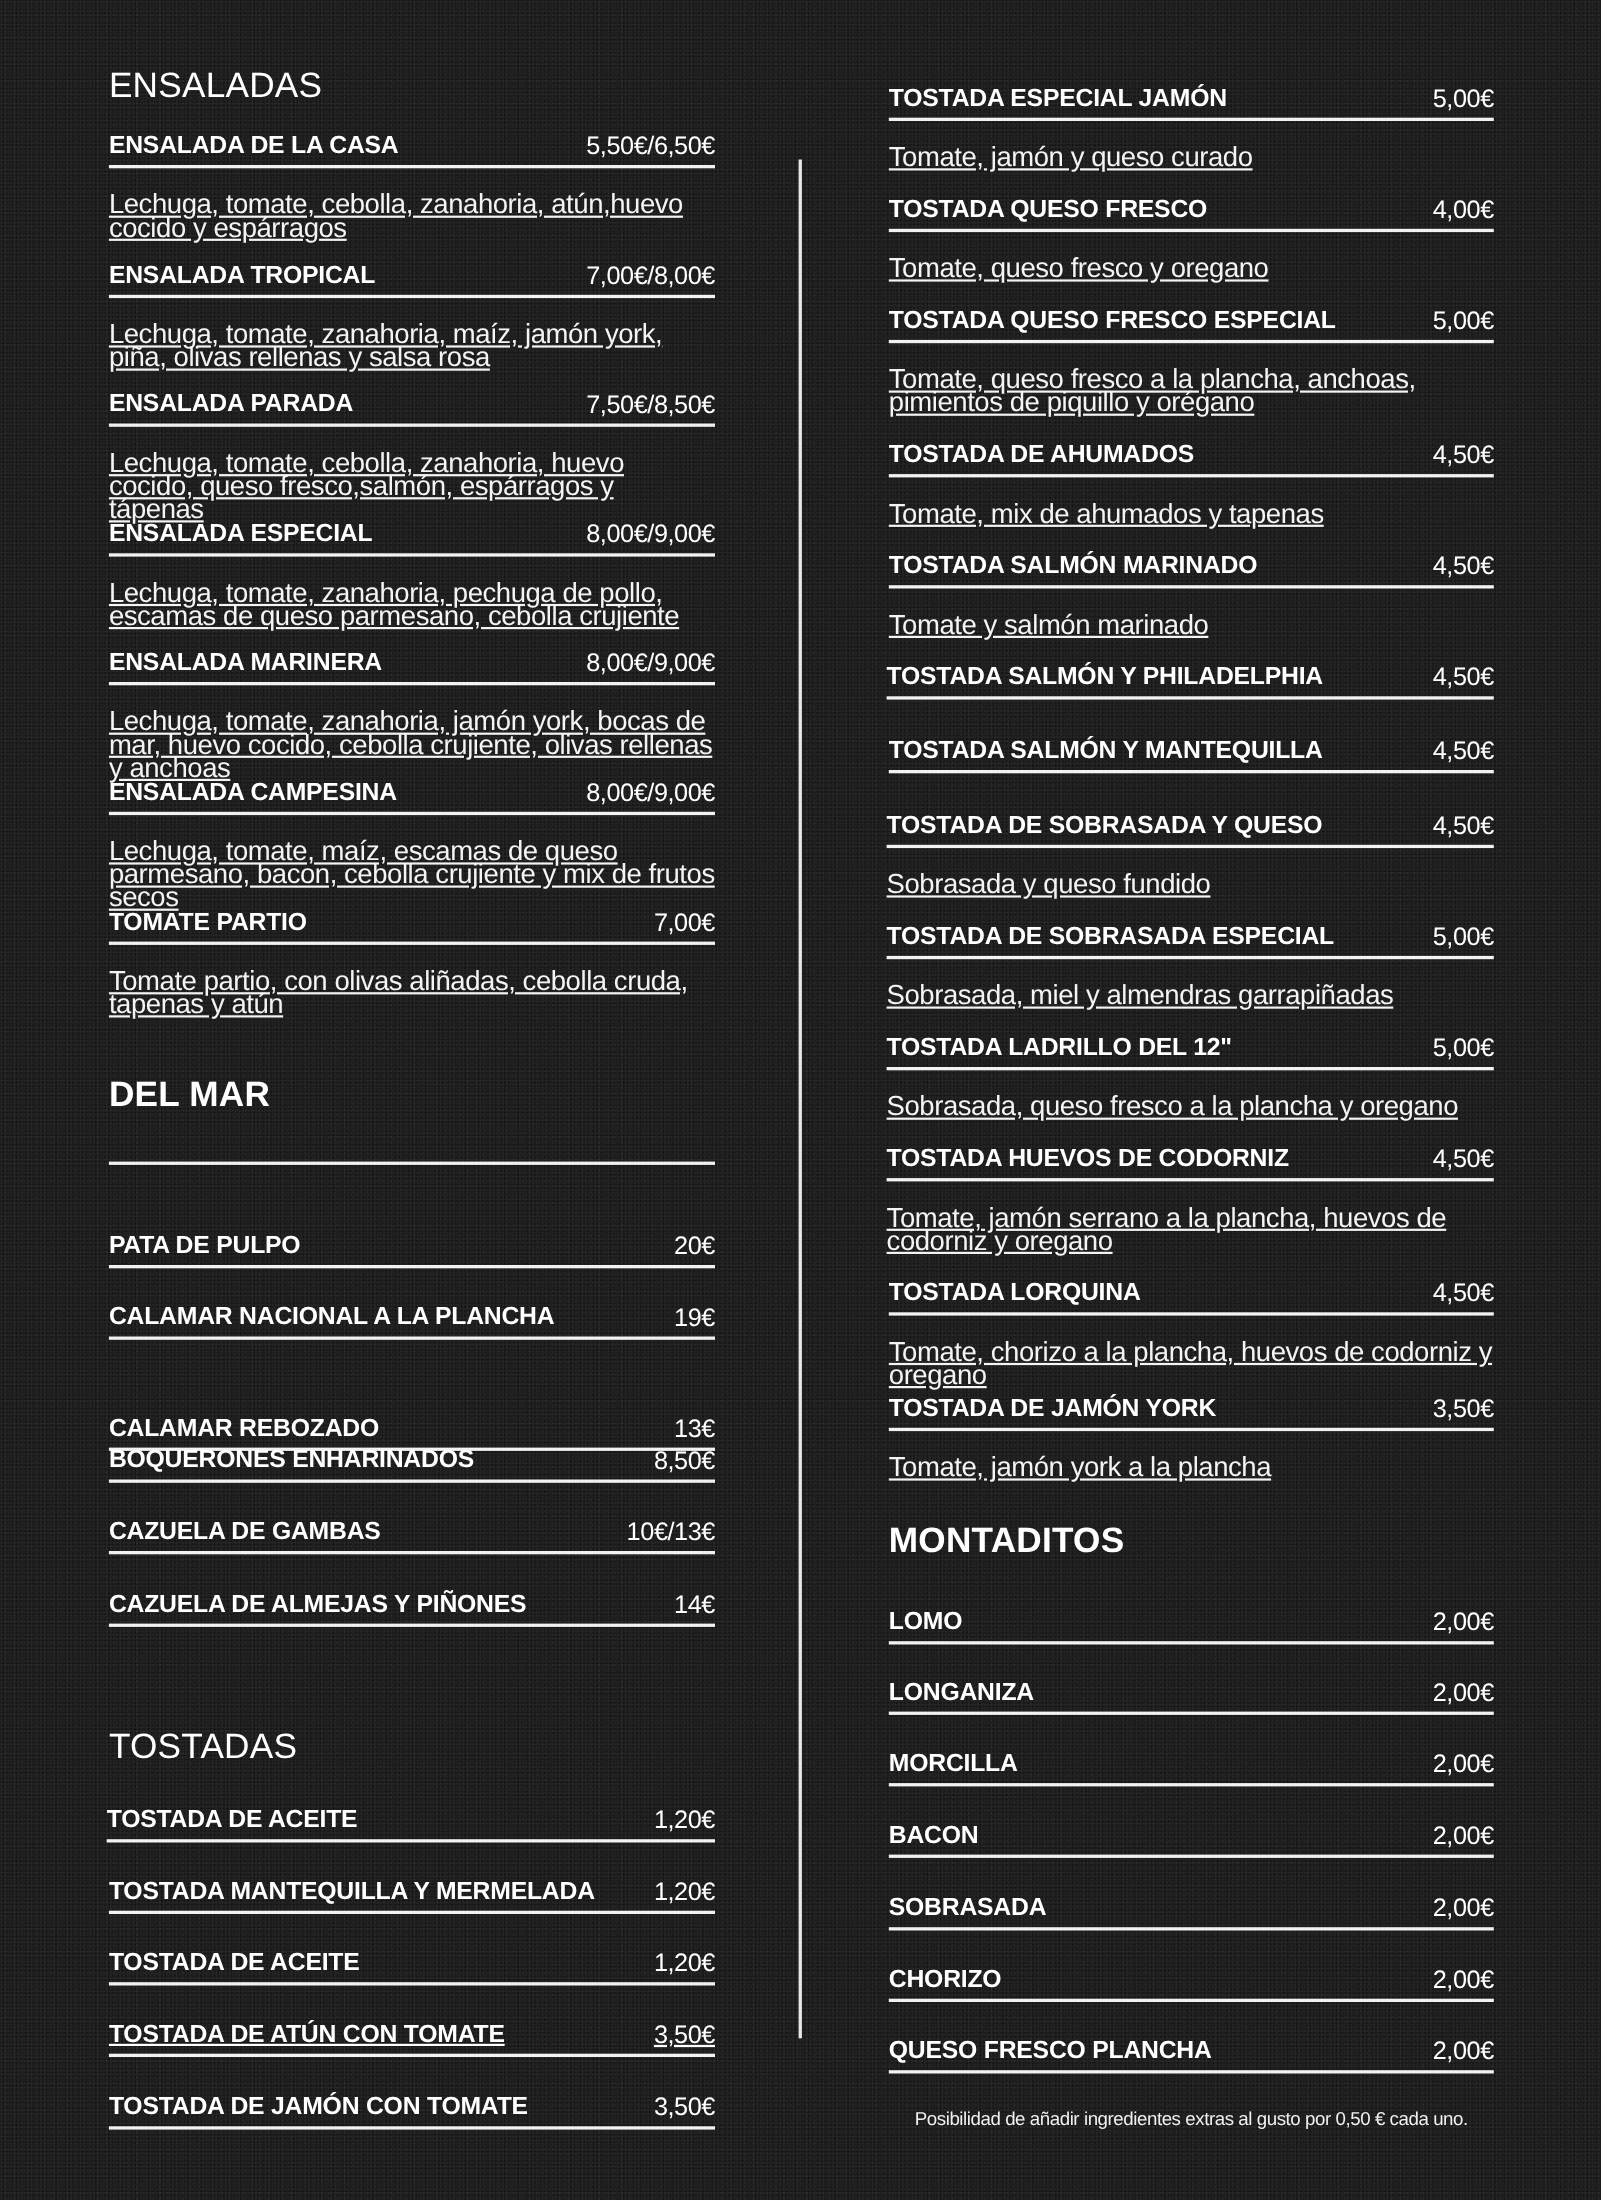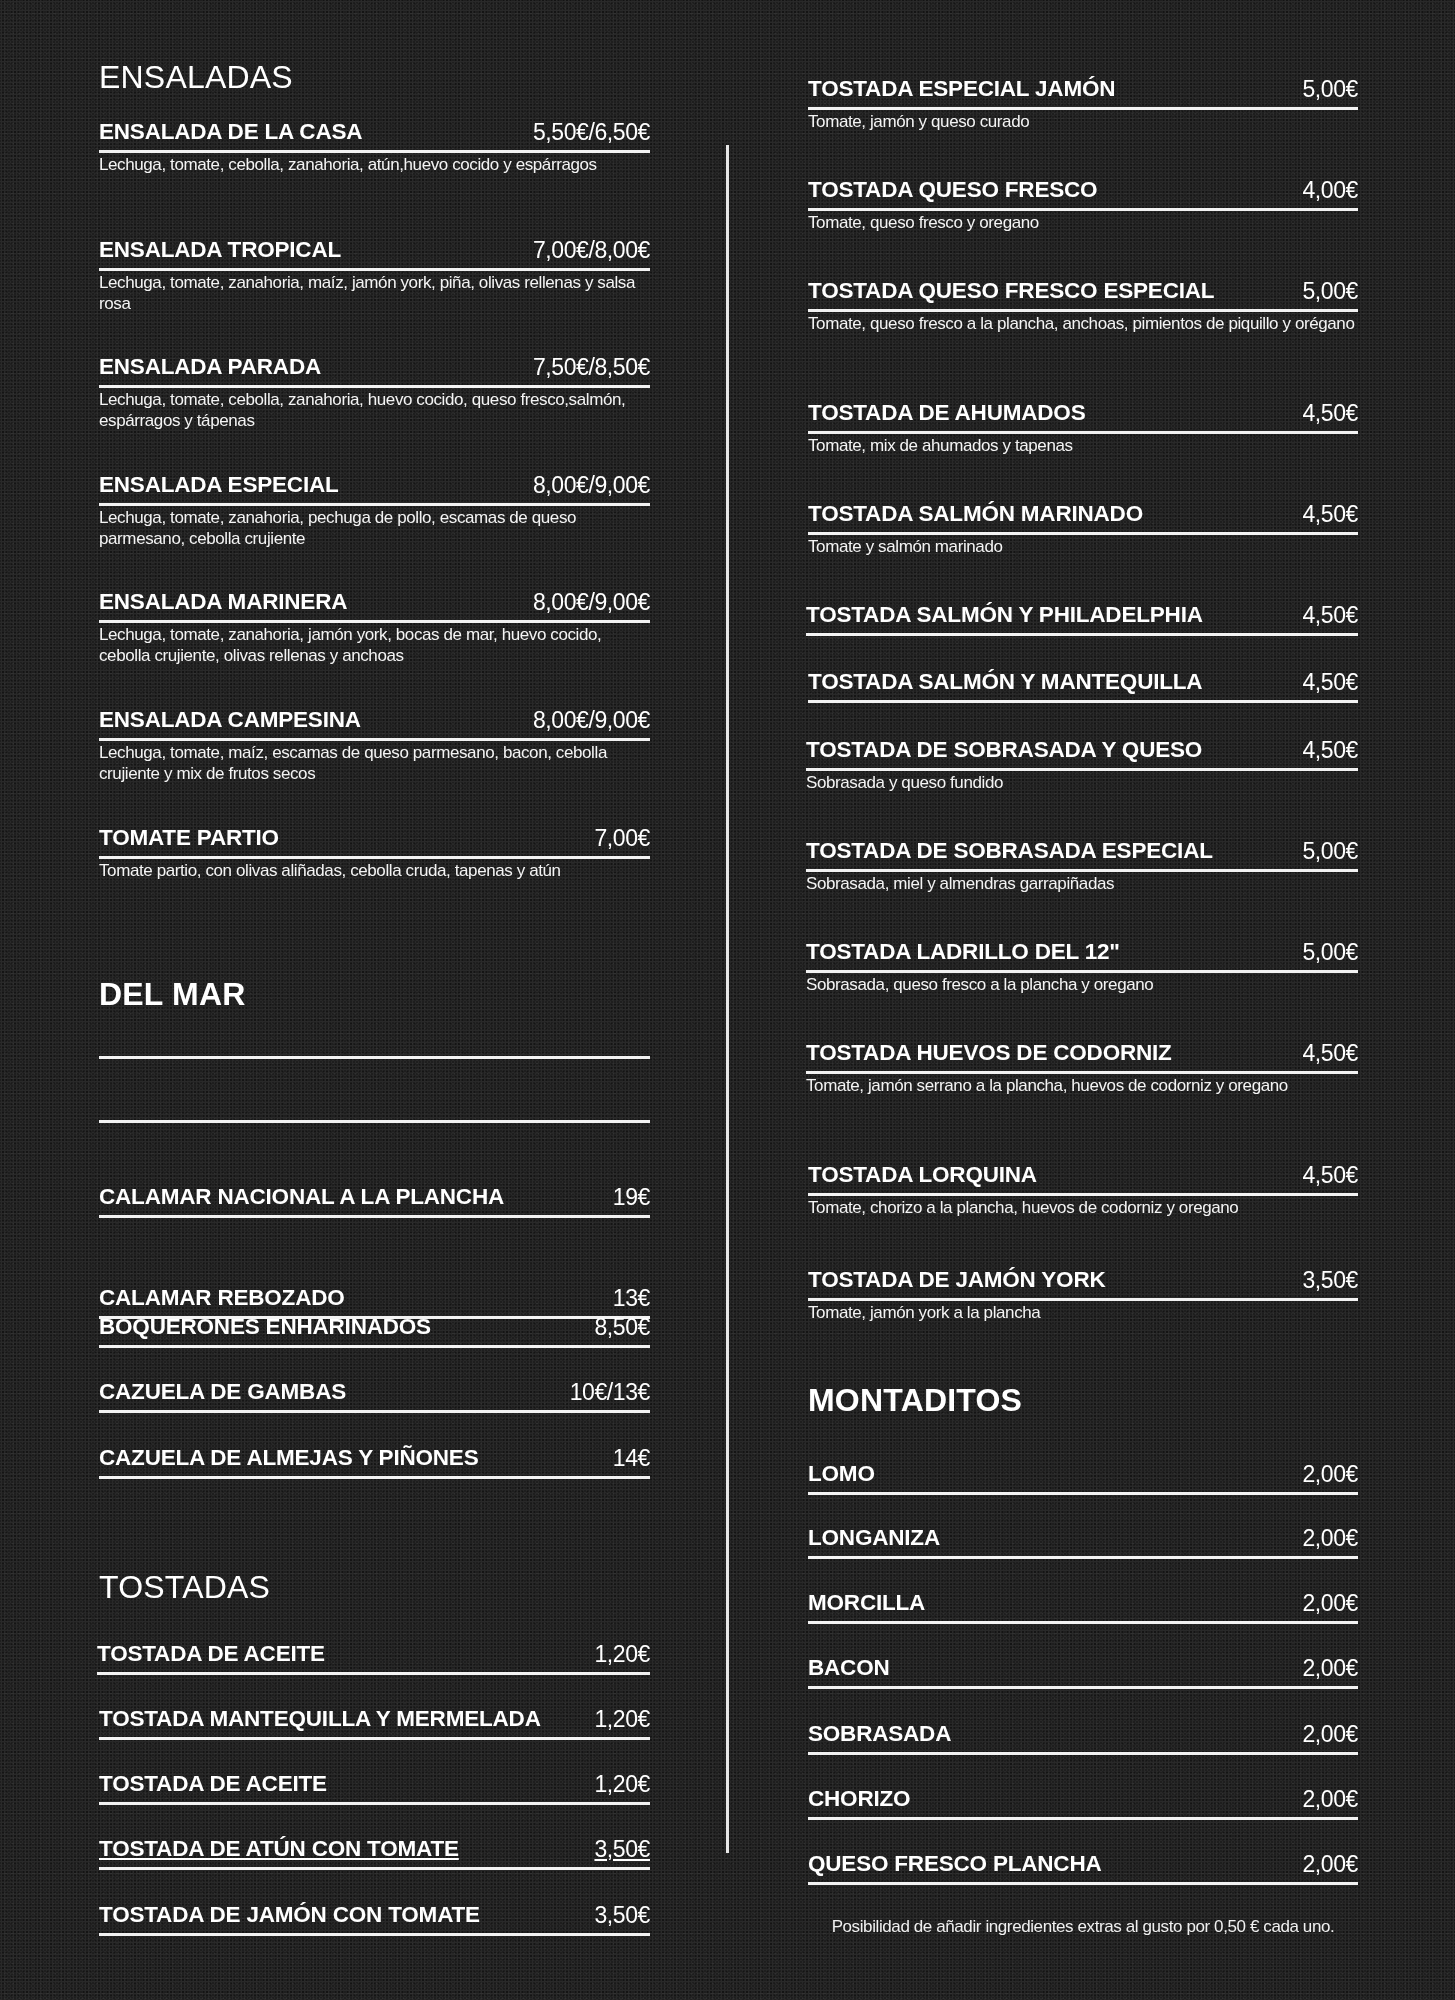--- a/index.html
+++ b/index.html
@@ -50,25 +50,26 @@
       letter-spacing: -0.2px;
     }
     .item-name { }
     .item-price { font-weight: normal; letter-spacing: -0.4px; font-size: 23px; }
     .item-rule {
       height: 3px;
       background: #f2f2f2;
       margin-top: 4px;
     }
     .item-desc {
-      font-size: 17px;
+      font-size: 25px;
       line-height: 21px;
-      margin-top: 1px;
+      margin-top: 23px;
       color: #f4f4f4;
       letter-spacing: -0.4px;
+      text-decoration: underline;
     }
 
     .divider {
       position: absolute;
       left: 726px;
       top: 145px;
       width: 3px;
       height: 1708px;
       background: #e8e8e8;
     }
@@ -152,20 +153,24 @@
     <div class="item-rule"></div>
     <div class="item-desc">Tomate partio, con olivas aliñadas, cebolla cruda, tapenas y atún</div>
   </div>
 
   <div class="section-title" style="top:977px;">DEL MAR</div>
 
   <div class="item" style="top:1052px;">
     <div class="item-rule"></div>
   </div>
   <div class="item" style="top:1116px;">
+    <div class="item-head">
+        <span class="item-name">PATA DE PULPO</span>
+        <span class="item-price">20€</span>
+      </div>
     <div class="item-rule"></div>
   </div>
   <div class="item" style="top:1181px;">
     <div class="item-head">
         <span class="item-name">CALAMAR NACIONAL A LA PLANCHA</span>
         <span class="item-price">19€</span>
       </div>
     <div class="item-rule"></div>
   </div>
   <div class="item" style="top:1246px;margin-top:36px;">

